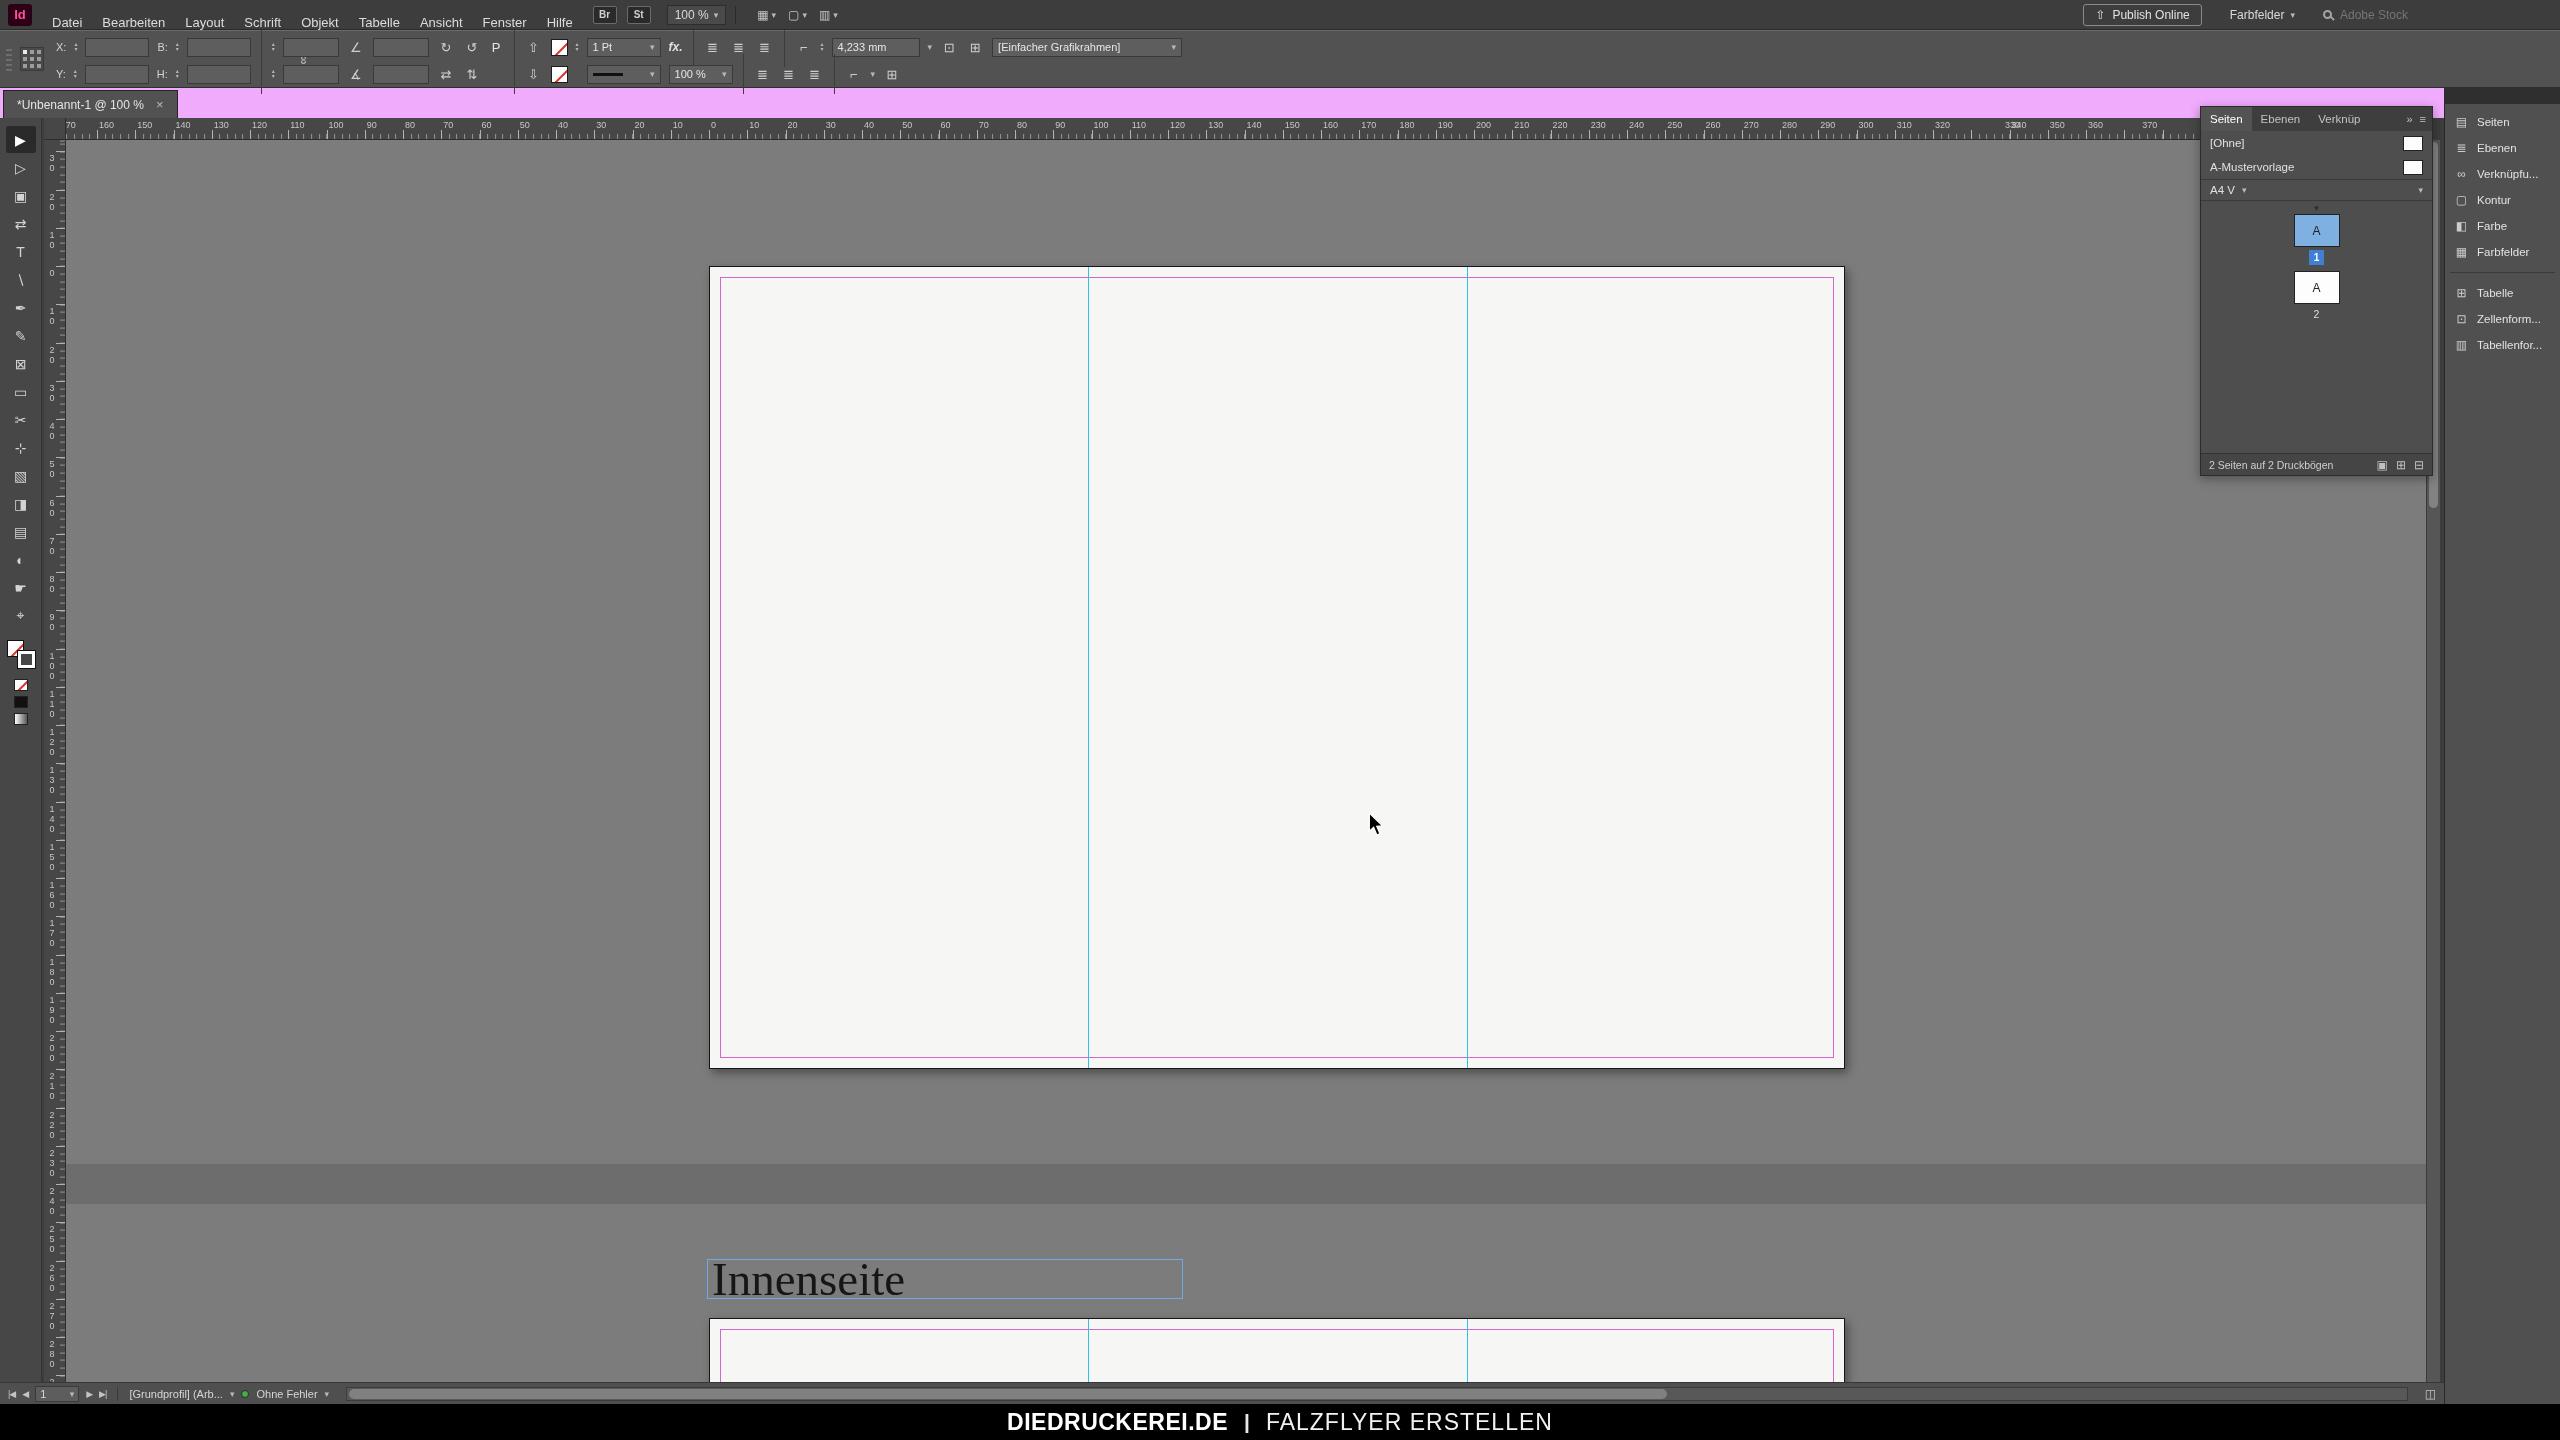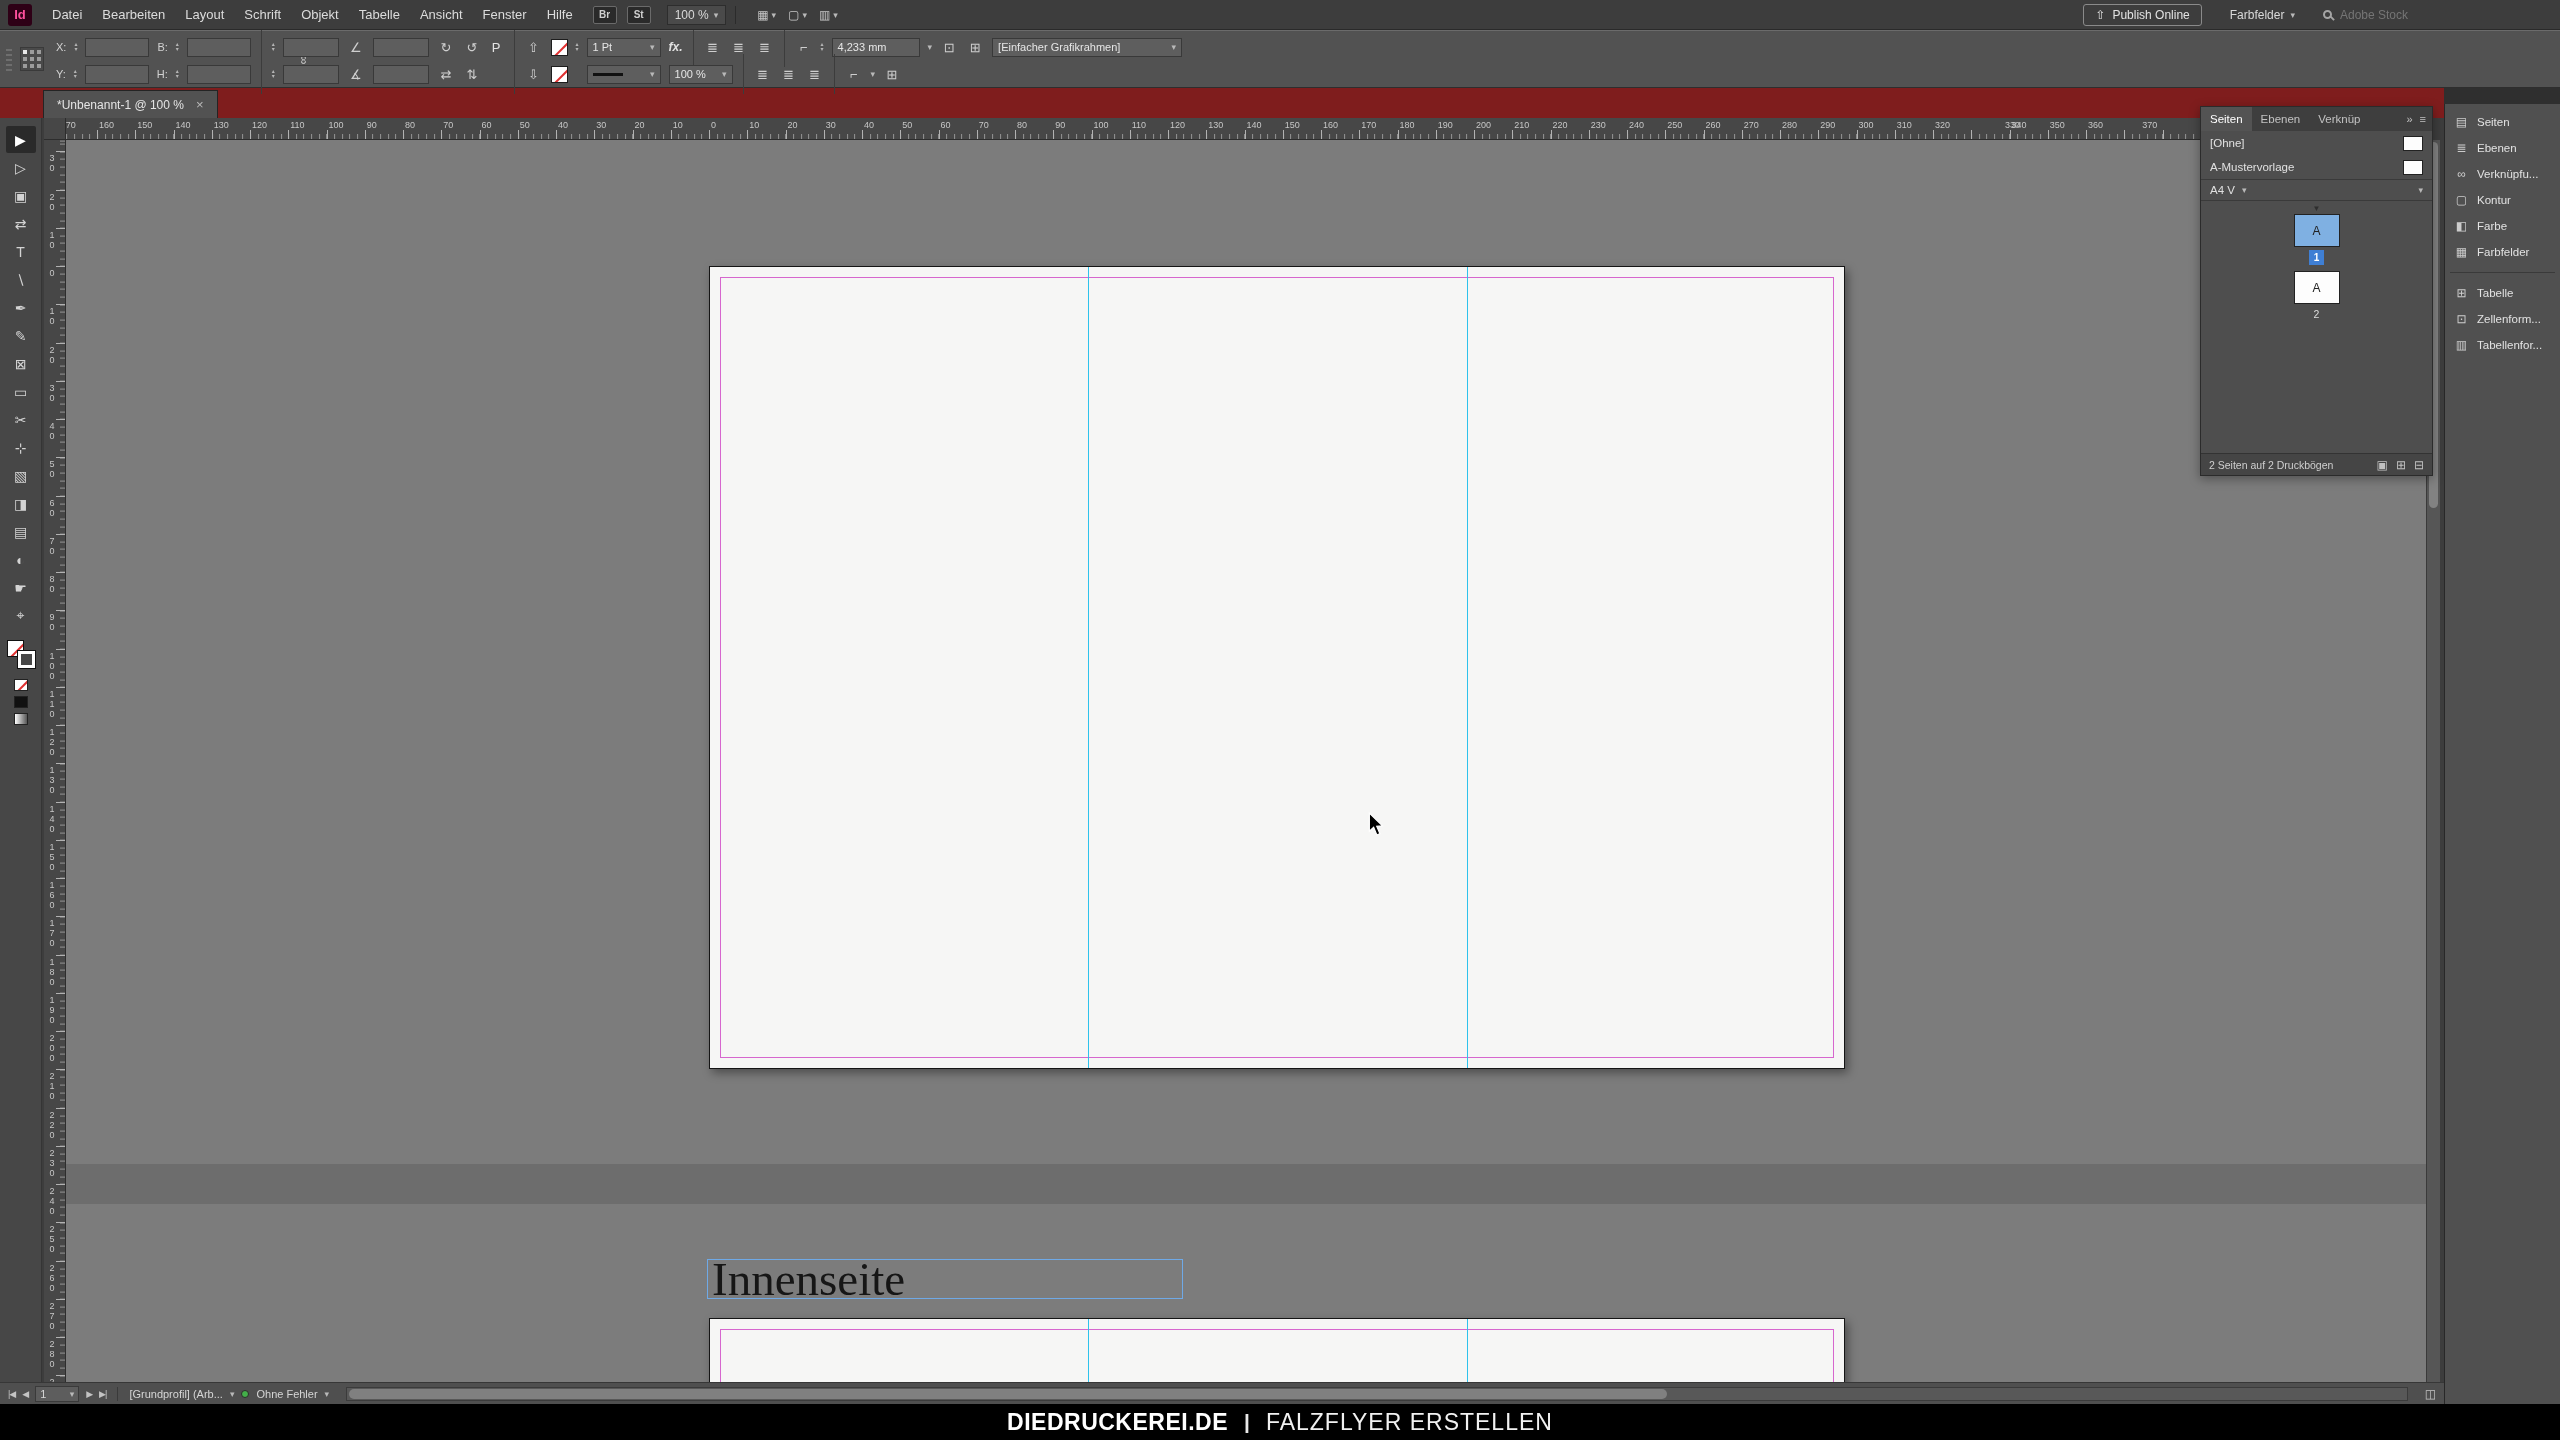--- a/index.html
+++ b/index.html
@@ -5,21 +5,21 @@
   * { margin:0; padding:0; box-sizing:border-box; }
   html,body { width:2560px; height:1440px; overflow:hidden; background:#3d3d3d;
               font-family:"Liberation Sans", sans-serif; user-select:none; }
   body { position:relative; color:#d9d9d9; }
 
   
   .menubar { position:absolute; left:0; top:0; width:2560px; height:30px; background:#3d3d3d;
              border-bottom:1px solid #2a2a2a; display:flex; align-items:center; font-size:13px; z-index:40; }
   .id-logo { width:24px; height:22px; margin:0 10px 0 8px; background:#2e0016; color:#ff4f9e;
              font-weight:bold; font-size:13px; display:flex; align-items:center; justify-content:center; border-radius:3px; }
-  .menu-item { padding:0 10px; height:30px; line-height:30px; cursor:default; color:#dcdcdc; }
+  .menu-item { padding:8px 10px; height:30px; line-height:30px; cursor:default; color:#dcdcdc; }
   .mb-badge { width:24px; height:18px; background:#2a2a2a; border:1px solid #6a6a6a; border-radius:2px;
               color:#d0d0d0; font-size:10px; font-weight:bold; display:flex; align-items:center; justify-content:center; margin-left:10px; }
   .zoom-box { margin-left:16px; display:flex; align-items:center; gap:5px; background:#4a4a4a;
               border:1px solid #2d2d2d; padding:1px 7px; font-size:12px; height:20px; }
   .mb-ico { margin-left:12px; display:flex; align-items:center; gap:3px; font-size:12px; color:#c6c6c6; }
   .mb-sep { width:1px; height:18px; background:#2b2b2b; margin:0 9px; }
   .chev { font-size:9px; color:#b9b9b9; }
   .mb-right { margin-left:auto; display:flex; align-items:center; gap:28px; margin-right:110px; }
   .publish-btn { display:flex; align-items:center; gap:7px; border:1px solid #8a8a8a; border-radius:3px;
                  padding:2px 11px; font-size:12px; height:22px; color:#e2e2e2; }
@@ -53,21 +53,21 @@
   .cp-sep { width:1px; height:40px; background:#3c3c3c; align-self:center; margin:0 2px; }
   .chain-abs { position:absolute; left:300px; top:22px; font-size:12px; color:#cfcfcf; transform:rotate(90deg); }
   .swatch-none { width:17px; height:17px; background:#fff; border:1px solid #1d1d1d; position:relative; overflow:hidden; }
   .swatch-none::after { content:''; position:absolute; left:-4px; top:7px; width:30px; height:2px;
                         background:#e03131; transform:rotate(-45deg); }
   .stroke-bar { width:30px; height:3px; background:#111; }
   .fx { font-style:italic; font-weight:bold; color:#e0e0e0; font-size:12px; }
   .flip-p { font-size:13px; color:#e3e3e3; padding:0 3px; }
 
   
-  .tabbar { position:absolute; left:0; top:88px; width:2560px; height:30px; background:#7f1d1d; display:flex; align-items:flex-end;padding-left:40px; }
+  .tabbar { position:absolute; left:0; top:88px; width:2560px; height:30px; background:#f0abfc; display:flex; align-items:flex-end; }
   .doc-tab { height:28px; background:#525252; display:flex; align-items:center; gap:12px; padding:0 13px;
              font-size:12px; color:#e4e4e4; margin-left:3px; border:1px solid #242424; border-bottom:none; }
   .tab-close { color:#b8b8b8; font-size:13px; }
 
   
   .tools { position:absolute; left:0; top:118px; width:42px; height:1264px; background:#474747;
            border-right:1px solid #353535; display:flex; flex-direction:column; align-items:center; padding-top:8px; gap:1px; z-index:10; }
   .tool { width:30px; height:27px; display:flex; align-items:center; justify-content:center; color:#d4d4d4;
           font-size:14px; border-radius:2px; }
   .tool.selected { background:#2a2a2a; color:#ffffff; }

